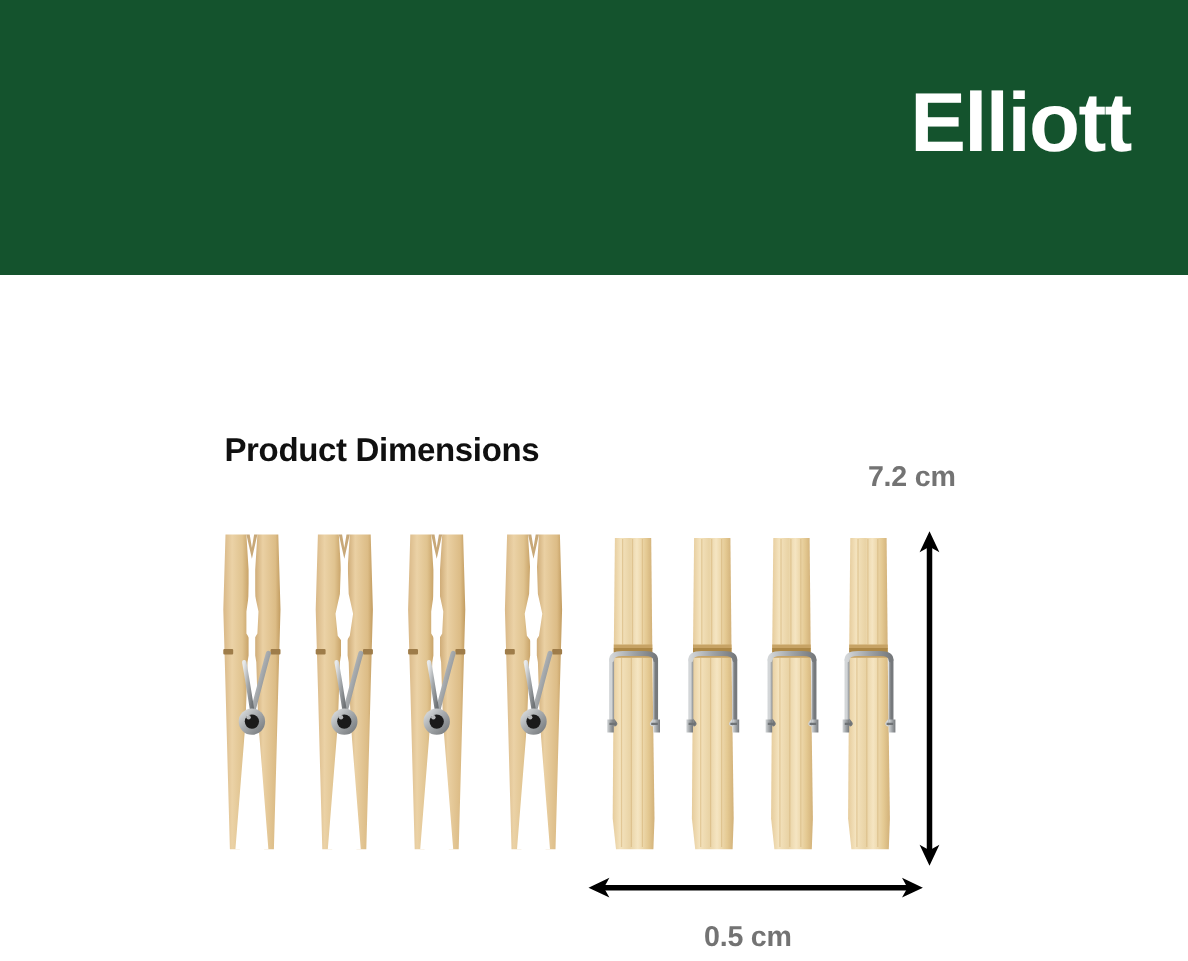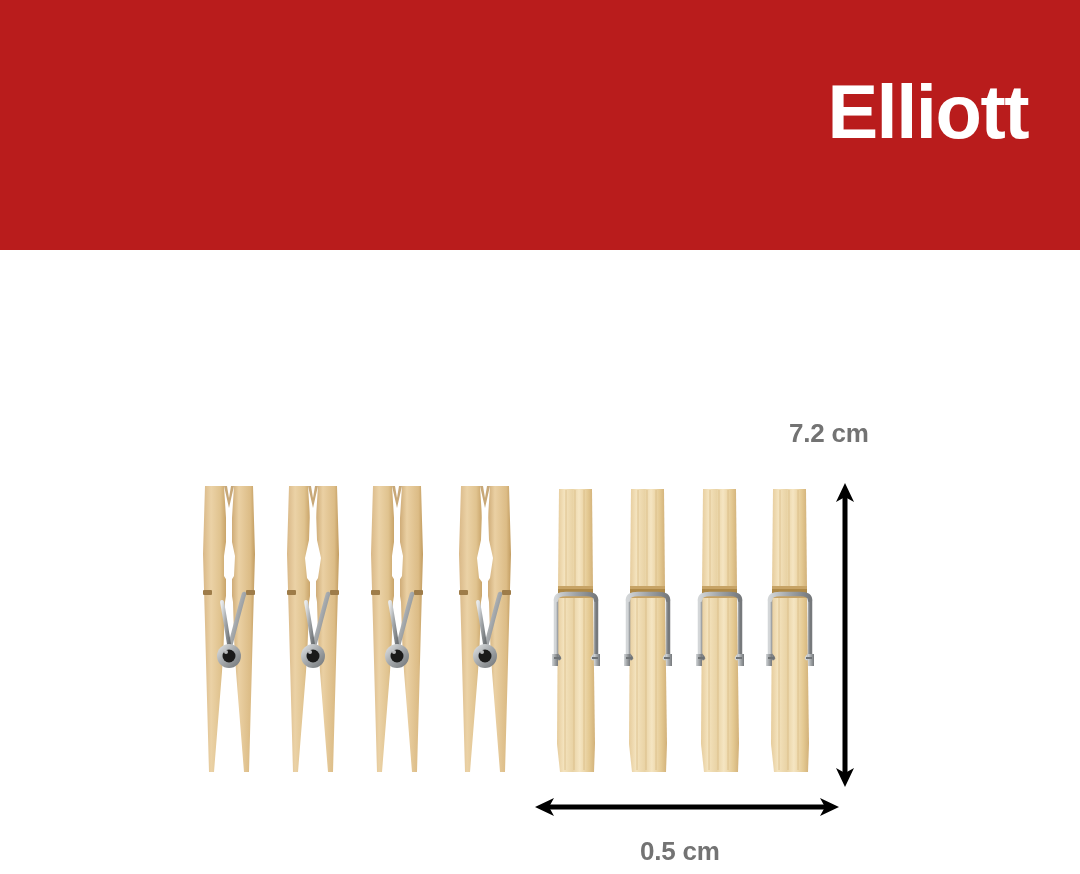--- a/index.html
+++ b/index.html
@@ -21,21 +21,21 @@
     overflow: hidden;
   }
 
   
   .header-band {
     position: absolute;
     left: 0;
     top: 0;
     width: 1080px;
     height: 250px;
-    background: #b91c1c;
+    background: #14532d;
   }
   .brand-logo {
     position: absolute;
     right: 52px;
     top: 74px;
     color: #ffffff;
     font-family: "Liberation Sans", sans-serif;
     font-size: 76px;
     font-weight: 700;
     letter-spacing: -1.5px;
@@ -118,20 +118,21 @@
 <body>
 
 <div id="page">
 
   <div class="header-band">
     <div class="brand-logo">Elliott</div>
   </div>
 
   <div class="content">
 
+    <div class="section-title">Product Dimensions</div>
 
     <div class="dim-label height-label">7.2 cm</div>
 
     <div class="dim-label width-label">0.5 cm</div>
 
     <div class="pin-stage">
 
       <div class="pin" style="left:200px; top:234px;">
         <svg viewBox="0 0 58 290" xmlns="http://www.w3.org/2000/svg">
           <defs>

